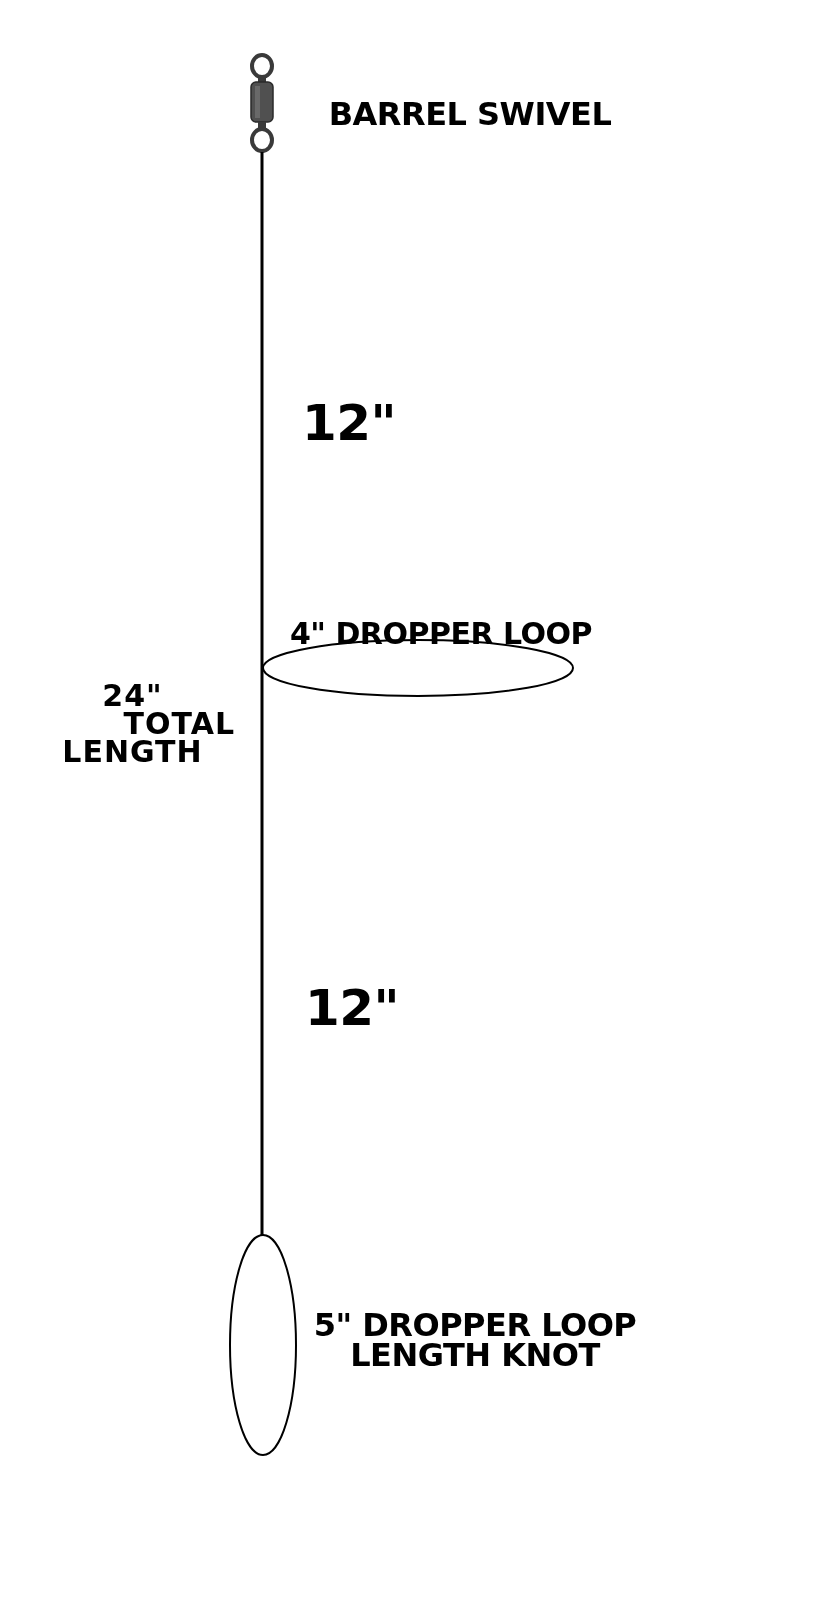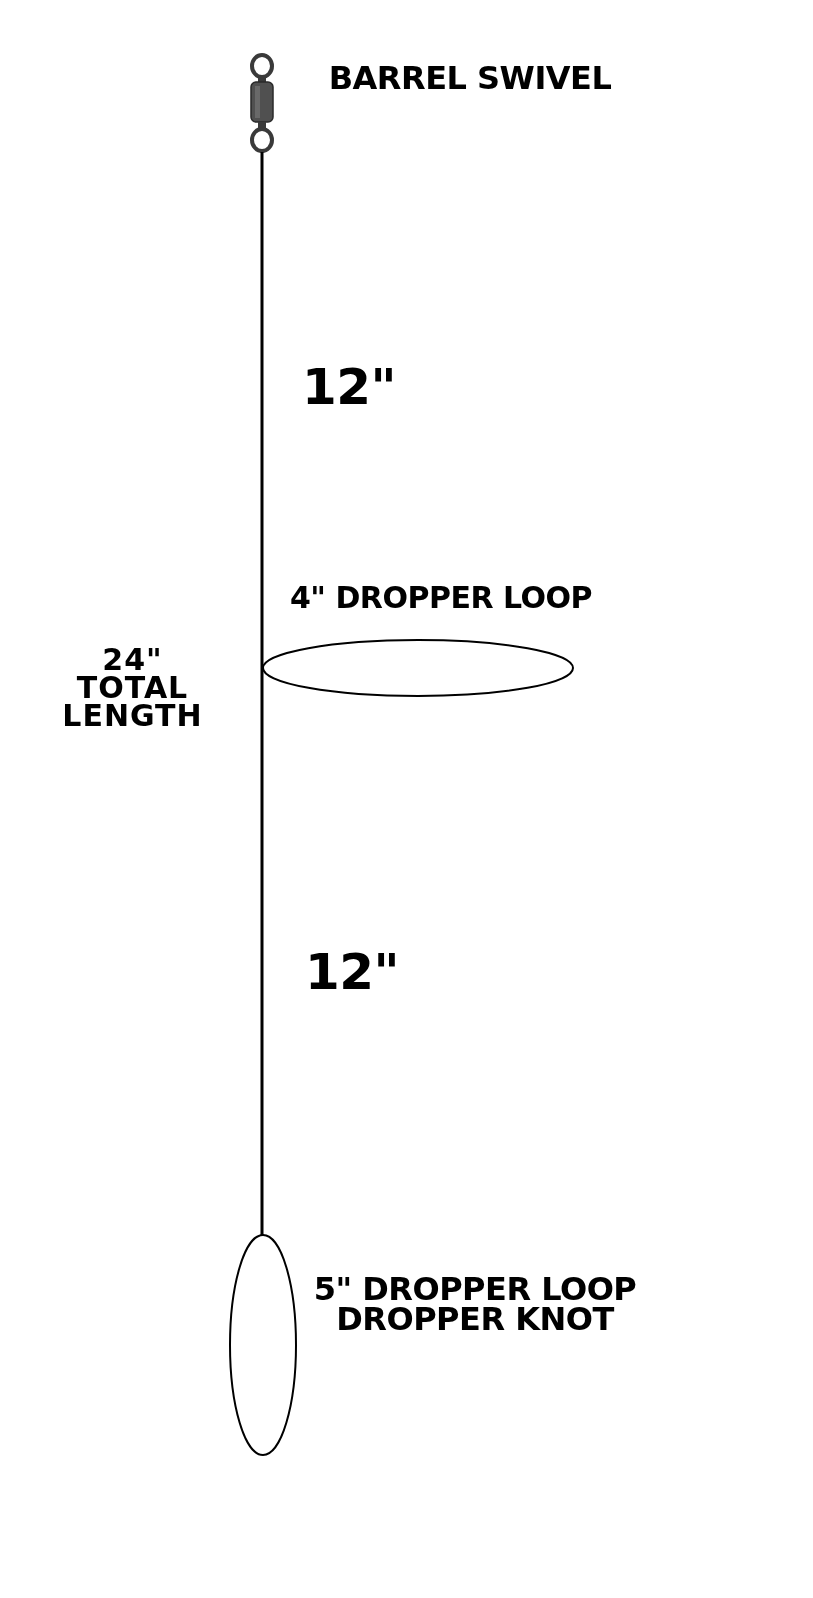--- a/index.html
+++ b/index.html
@@ -1,19 +1,19 @@
 <!DOCTYPE html>
 <html><head>
 <meta charset="utf-8">
 <style>
   html, body { margin:0; padding:0; background:#ffffff; }
   body { width:813px; height:1598px; position:relative; overflow:hidden;
          font-family:"DejaVu Sans", sans-serif; }
   .lbl { position:absolute; color:#000; font-weight:bold; text-align:center;
-         line-height:1; letter-spacing:-0.5px; white-space:nowrap; }
+         line-height:1; letter-spacing:-0.5px; white-space:nowrap;margin-top:36px; }
   svg.diagram { position:absolute; left:0; top:0; }
 </style>
 </head>
 <body>
 
 <svg class="diagram" width="813" height="1598" viewBox="0 0 813 1598">
 
   <g>
     <ellipse cx="262" cy="66" rx="10" ry="11" fill="none" stroke="#3a3a3a" stroke-width="4"></ellipse>
     <rect x="258" y="76" width="8" height="6" fill="#3a3a3a"></rect>
@@ -33,22 +33,22 @@
 <div class="lbl" style="left:300px; top:62px; width:340px; font-size:32px;">
   <div>BARREL SWIVEL</div>
 </div>
 
 <div class="lbl" style="left:302px; top:362px; font-size:50px;">12"</div>
 
 <div class="lbl" style="left:290px; top:583px; font-size:30px;">4" DROPPER LOOP</div>
 
 <div class="lbl" style="left:30px; top:645px; width:205px; font-size:30px; letter-spacing:1px;">
   <div>24"</div>
-  <div style="margin-top:-2px;">TOTAL</div>
+  <div style="margin-top:-2px;text-align:right;">TOTAL</div>
   <div style="margin-top:-2px;">LENGTH</div>
 </div>
 
 <div class="lbl" style="left:305px; top:947px; font-size:50px;">12"</div>
 
 <div class="lbl" style="left:300px; top:1273px; width:350px; font-size:32px;">
   <div>5" DROPPER LOOP</div>
-  <div style="margin-top:-2px;">DROPPER KNOT</div>
+  <div style="margin-top:-2px;">LENGTH KNOT</div>
 </div>
 
 </body></html>

